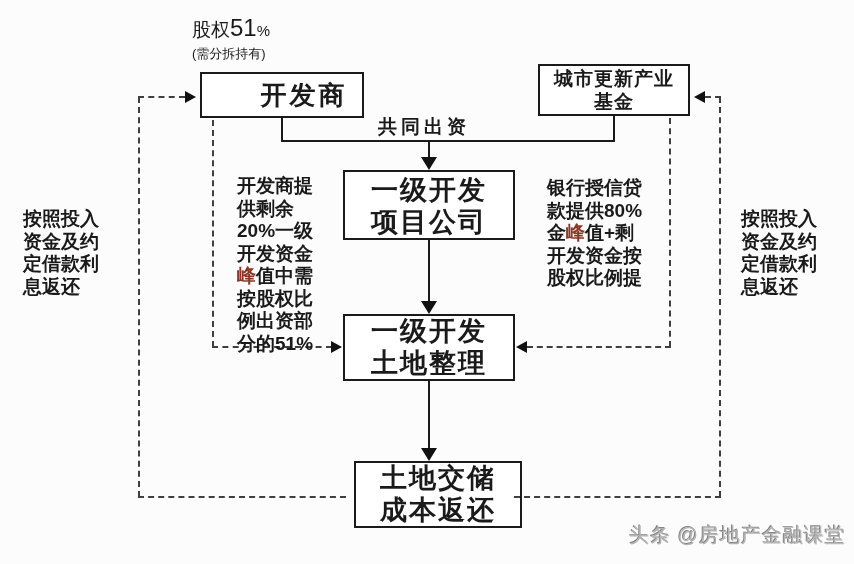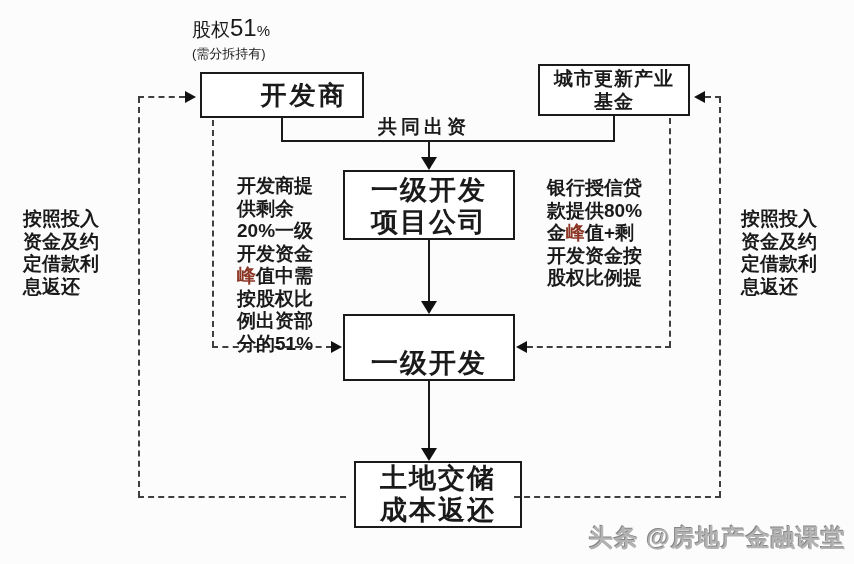--- a/index.html
+++ b/index.html
@@ -25,21 +25,21 @@
   .ah-right{border-top:6px solid transparent;border-bottom:6px solid transparent;border-left:11px solid #111;}
   .ah-left{border-top:6px solid transparent;border-bottom:6px solid transparent;border-right:11px solid #111;}
   .toplabel{position:absolute;font-weight:normal;}
   .lbl-line1{font-size:19px;}
   .lbl-big{font-size:24px;}
   .lbl-pct{font-size:15px;}
   .lbl-note{font-size:13px;margin-top:2px;}
   .note{position:absolute;font-weight:bold;font-size:19px;line-height:22.5px;white-space:nowrap;}
   .joint-label{position:absolute;font-weight:bold;font-size:19px;letter-spacing:4px;white-space:nowrap;}
   .watermark{
-    position:absolute;font-weight:bold;font-size:24px;letter-spacing:1px;white-space:nowrap;
+    position:absolute;font-weight:normal;font-size:20px;letter-spacing:1px;white-space:nowrap;
     color:#b3b3b3;text-shadow:-1px -1px 0 #858585,1px 1px 0 #ffffff;
   }
 </style>
 </head>
 <body>
 
 <div id="canvas">
 
   <div class="toplabel" style="left:192px;top:14px;width:180px;">
     <div class="lbl-line1"><span>股权</span><span class="lbl-big">51</span><span class="lbl-pct">%</span></div>
@@ -56,20 +56,21 @@
     <div>基金</div>
   </div>
 
   <div class="node node-big" style="left:343px;top:170px;width:172px;height:70px;">
     <div>一级开发</div>
     <div>项目公司</div>
   </div>
 
   <div class="node node-big" style="left:343px;top:314px;width:172px;height:67px;">
     <div>一级开发</div>
+    <div>土地整理</div>
   </div>
 
   <div class="node node-big" style="left:354px;top:461px;width:168px;height:67px;">
     <div>土地交储</div>
     <div>成本返还</div>
   </div>
 
   <div class="vline" style="left:281px;top:118px;height:24px;"></div>
   <div class="vline" style="left:613px;top:116px;height:26px;"></div>
   <div class="hline" style="left:281px;top:140px;width:334px;"></div>

